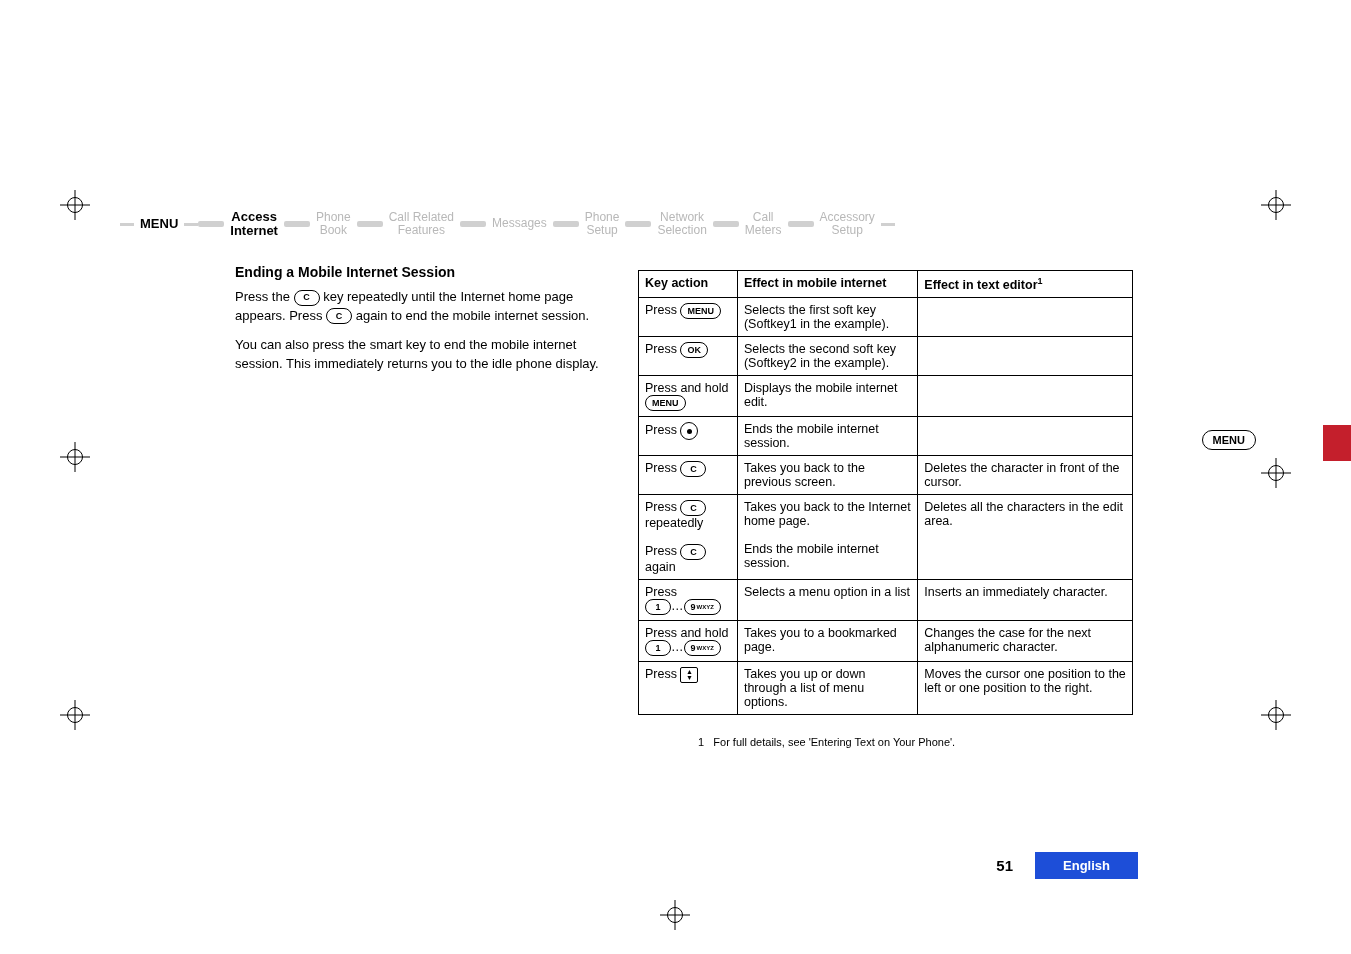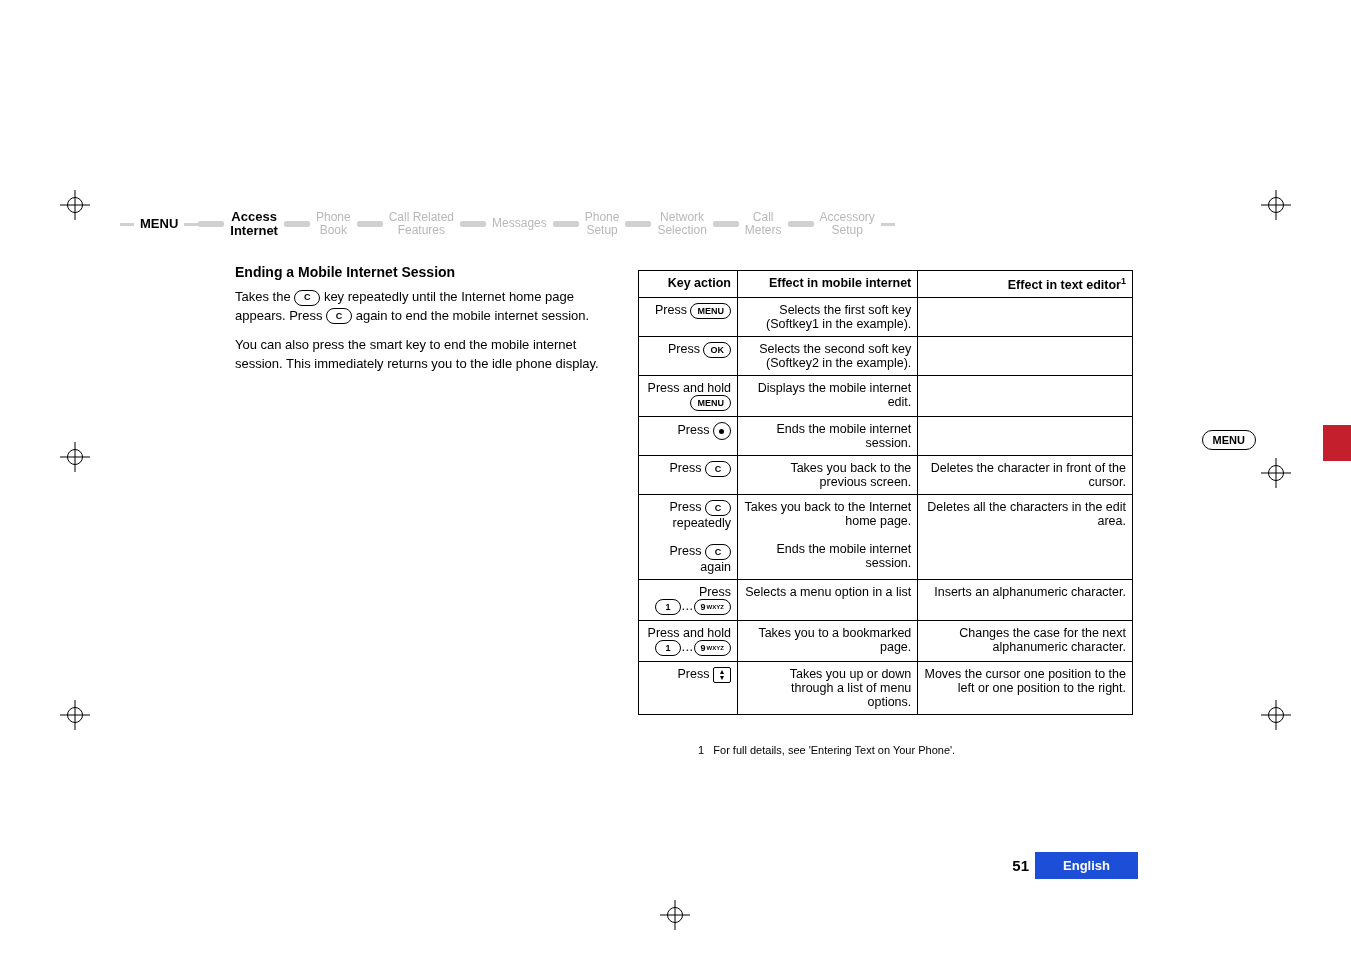--- a/index.html
+++ b/index.html
@@ -19,28 +19,28 @@
 .col-left{position:absolute;left:235px;top:264px;width:388px}
 .col-right{position:absolute;left:638px;top:264px;width:500px}
 h3{font-size:14px;font-weight:bold;margin-bottom:8px}
 p{font-size:13px;line-height:1.45;margin-bottom:10px}
 .inline-icon{display:inline-flex;vertical-align:middle;align-items:center}
 .oval{border:1.4px solid #000;border-radius:10px;height:16px;padding:0 6px;font-size:9px;font-weight:bold;display:inline-flex;align-items:center;justify-content:center;min-width:26px}
 .oval-badge{border:1.4px solid #000;border-radius:50%;height:18px;width:18px;display:inline-flex;align-items:center;justify-content:center}
 .oval-badge::after{content:"";width:5px;height:5px;border-radius:50%;background:#000}
 .arrow-box{border:1.4px solid #000;border-radius:2px;width:18px;height:16px;display:inline-flex;flex-direction:column;align-items:center;justify-content:center;font-size:7px;line-height:6px}
 table{border-collapse:collapse;width:495px;margin-top:6px}
-th,td{border:1px solid #000;font-size:12.5px;padding:5px 6px;vertical-align:top;text-align:right}
+th,td{border:1px solid #000;font-size:12.5px;padding:5px 6px;vertical-align:top;text-align:left}
 th{font-weight:bold}
 sup{font-size:9px}
-.footnote{font-size:11px;margin-top:28px;margin-left:60px}
+.footnote{font-size:11px;margin-top:20px;margin-left:60px}
 .sidebadge{position:absolute;right:95px;top:430px;display:flex;align-items:center;gap:6px}
 .sidebadge .bubble{border:1.5px solid #000;border-radius:14px;padding:3px 10px;font-size:11px;font-weight:bold}
 .redtab{position:absolute;right:0;top:425px;width:28px;height:36px;background:#c41f2c}
-.bottombar{position:absolute;left:638px;top:852px;width:500px;display:flex;align-items:center;justify-content:flex-end;gap:6px}
+.bottombar{position:absolute;left:638px;top:852px;width:500px;display:flex;align-items:center;justify-content:flex-end;gap:22px}
 .pagenum{font-size:15px;font-weight:bold}
 .langtab{background:#1d4ed8;color:#fff;font-size:13px;font-weight:bold;padding:6px 28px}
 </style>
 </head>
 <body>
 
 <div class="reg cross" style="left:60px;top:190px">
     <div class="circ"></div>
   </div>
 <div class="reg cross" style="left:60px;top:442px">
@@ -106,21 +106,21 @@
   <div class="item dim">
       <span>Accessory</span>
       <span>Setup</span>
     </div>
   <span class="tail"></span>
 </div>
 
 <div class="col-left">
   <h3>Ending a Mobile Internet Session</h3>
   <p>
-    <span>Takes the </span>
+    <span>Press the </span>
     <span class="inline-icon oval">C</span>
     <span> key repeatedly until the Internet home page appears. Press </span>
     <span class="inline-icon oval">C</span>
     <span> again to end the mobile internet session.</span>
   </p>
   <p>You can also press the smart key to end the mobile internet session. This immediately returns you to the idle phone display.</p>
 </div>
 
 <div class="col-right">
   <table>
@@ -162,21 +162,21 @@
       </td>
       <td><span>Takes you back to the Internet home page.</span><br><br><span>Ends the mobile internet session.</span></td>
       <td>Deletes all the characters in the edit area.</td>
     </tr>
     <tr>
       <td><span>Press </span><br><span class="inline-icon oval">1</span>…<span class="inline-icon oval">
               <span>9</span>
               <span style="font-size:6px;margin-left:1px">WXYZ</span>
             </span></td>
       <td>Selects a menu option in a list</td>
-          <td>Inserts an alphanumeric character.</td>
+          <td>Inserts an immediately character.</td>
     </tr>
     <tr>
       <td><span>Press and hold </span><br><span class="inline-icon oval">1</span>…<span class="inline-icon oval">
               <span>9</span>
               <span style="font-size:6px;margin-left:1px">WXYZ</span>
             </span></td>
       <td>Takes you to a bookmarked page.</td>
           <td>Changes the case for the next alphanumeric character.</td>
     </tr>
     <tr>

